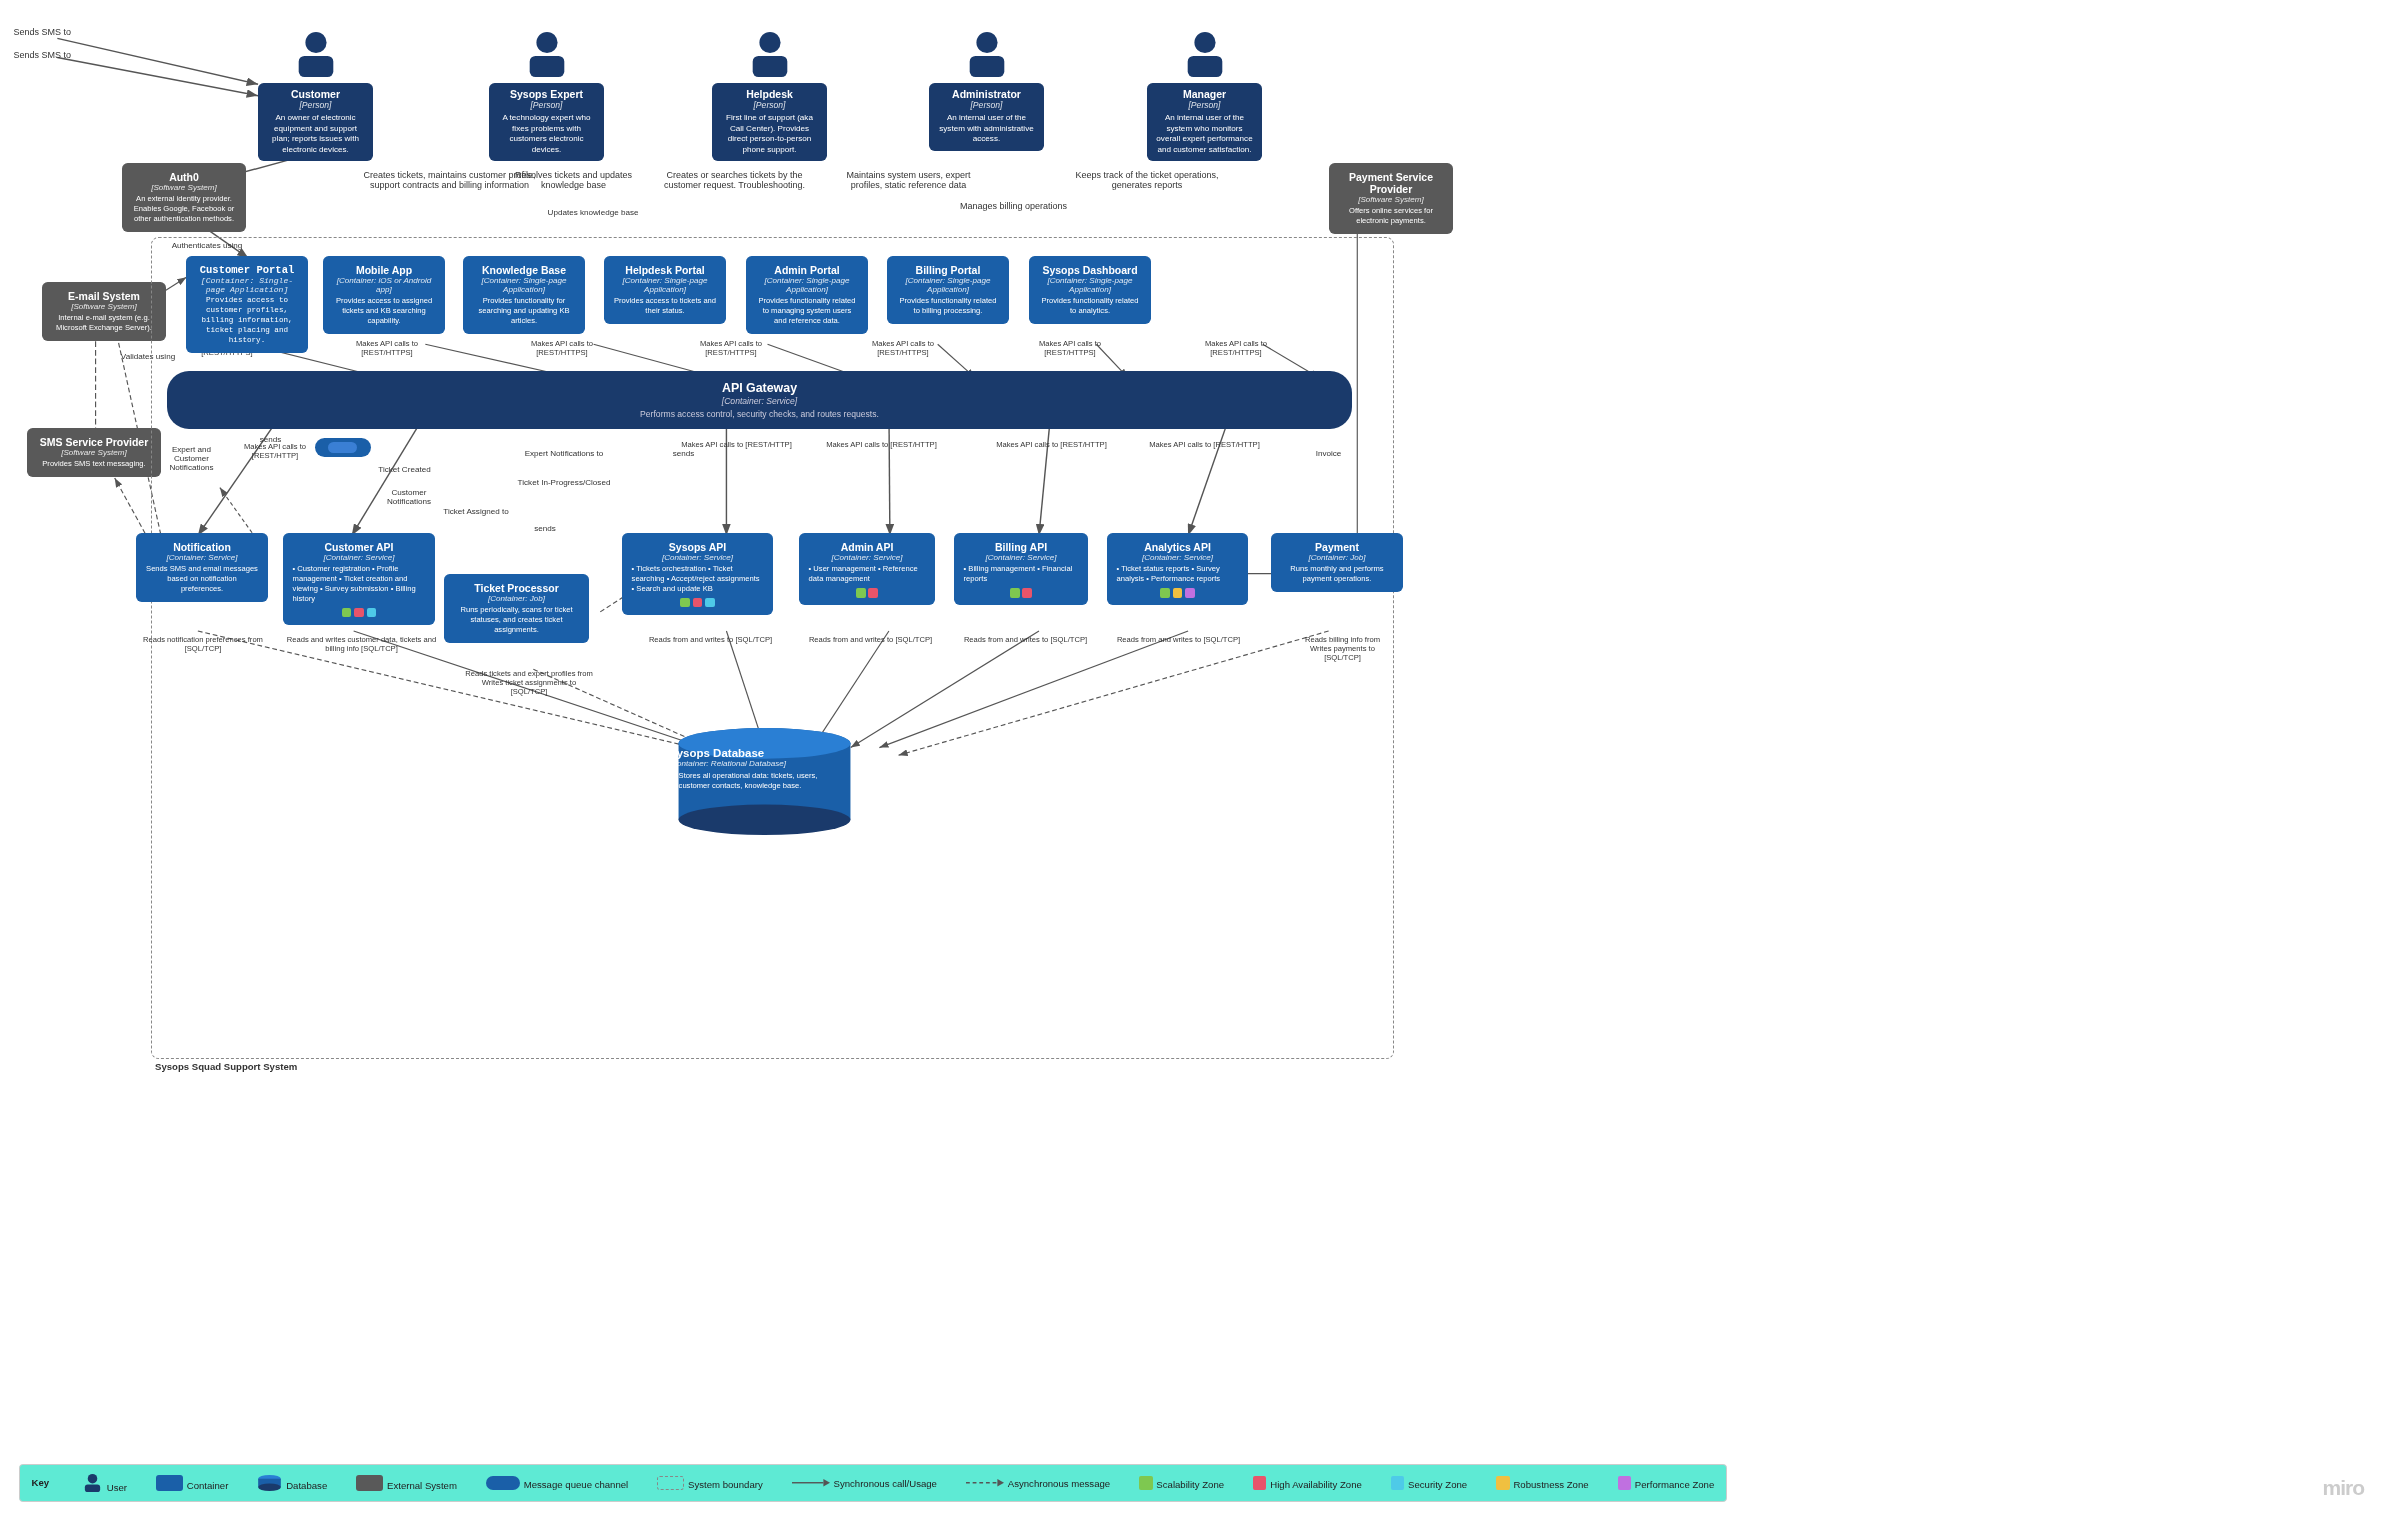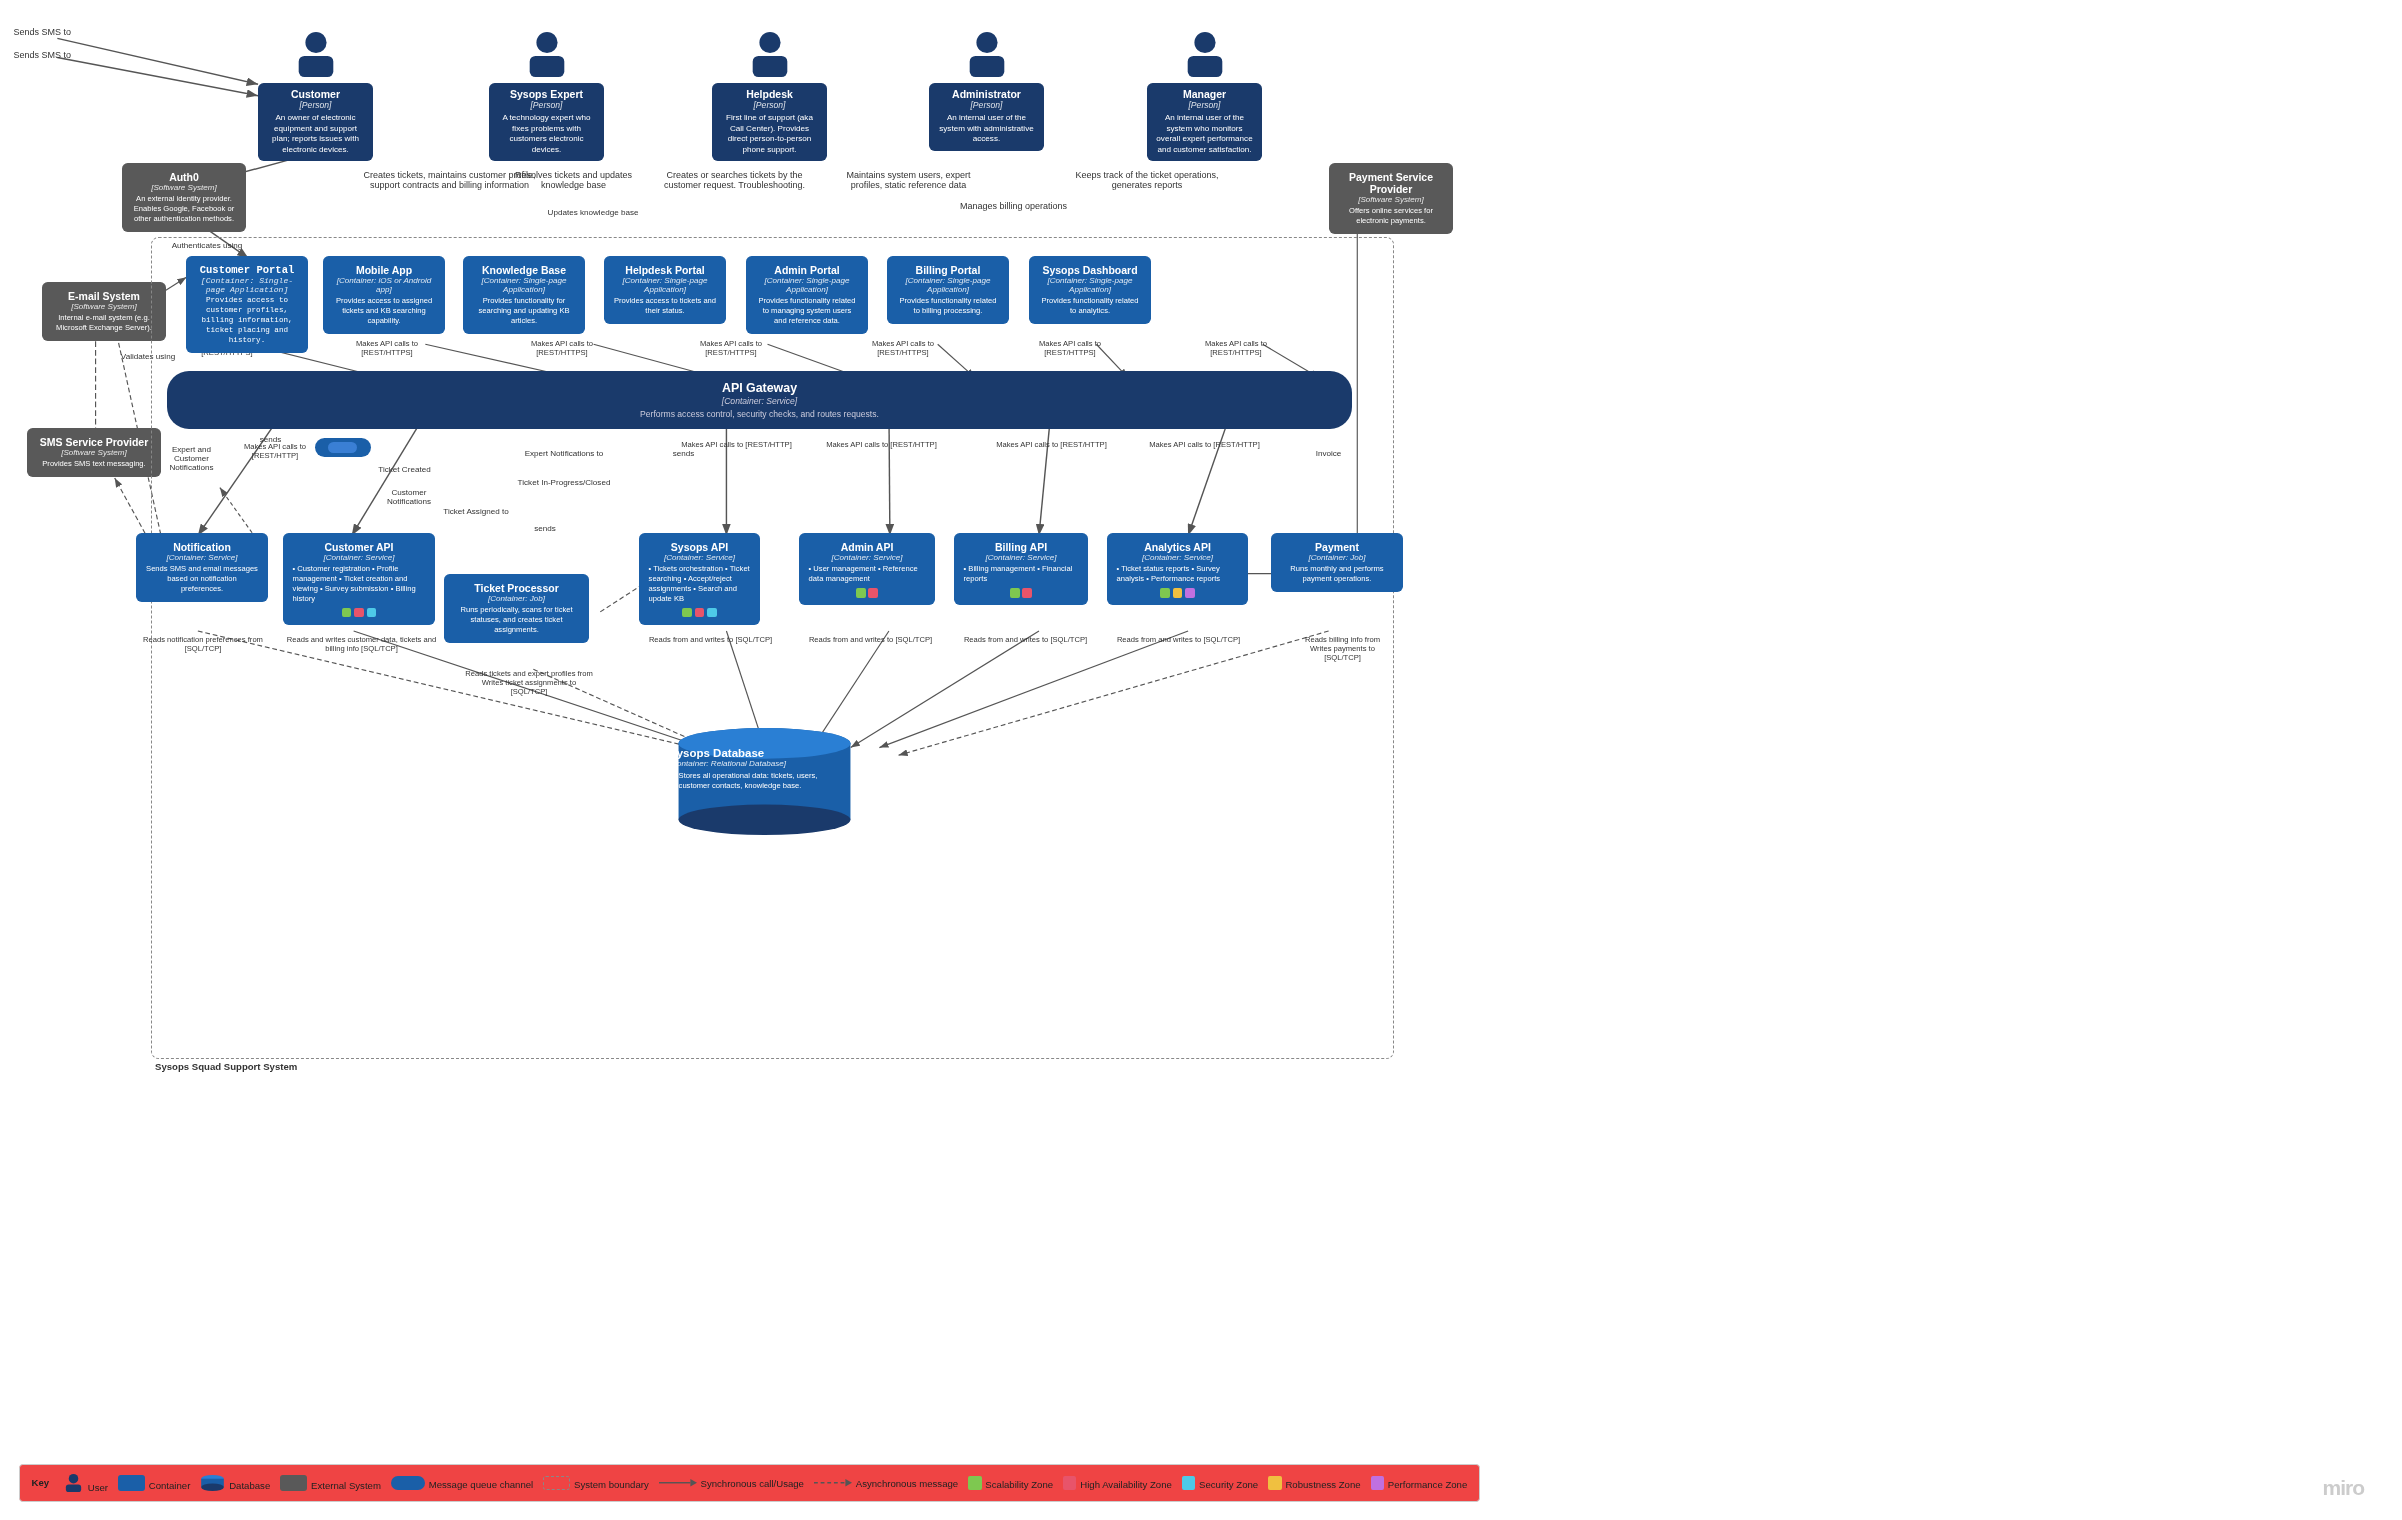--- a/index.html
+++ b/index.html
@@ -144,23 +144,23 @@
       pointer-events: none;
     }
 
     
     .legend {
       position: absolute;
       bottom: 19px;
       left: 19px;
       display: flex;
       align-items: center;
-      gap: 10px;
+      gap: 29px;
       flex-wrap: wrap;
-      background: #ef4444;
+      background: #5eead4;
       padding: 7.6px 11.5px;
       border: 1px solid #ccc;
       border-radius: 3.8px;
       font-size: 9.6px;
     }
     .legend-title {
       font-weight: bold;
       margin-right: 3.8px;
     }
     .legend-item {
@@ -510,21 +510,21 @@
       <div class="dot" style="background:#4ecae8;"></div>
     </div>
   </div>
 
   <div class="container-box" style="left:444px;top:574px;width:145px;">
     <div class="title">Ticket Processor</div>
     <div class="subtitle">[Container: Job]</div>
     <div class="desc">Runs periodically, scans for ticket statuses, and creates ticket assignments.</div>
   </div>
 
-  <div class="container-box" style="left:639px;top:533px;width:121px;">
+  <div class="container-box" style="left:622px;top:533px;width:151px;">
     <div class="title">Sysops API</div>
     <div class="subtitle">[Container: Service]</div>
     <div class="desc" style="text-align:left;">• Tickets orchestration
 • Ticket searching
 • Accept/reject assignments
 • Search and update KB</div>
     <div class="color-dots">
       <div class="dot" style="background:#7ec850;"></div>
       <div class="dot" style="background:#e8546a;"></div>
       <div class="dot" style="background:#4ecae8;"></div>

